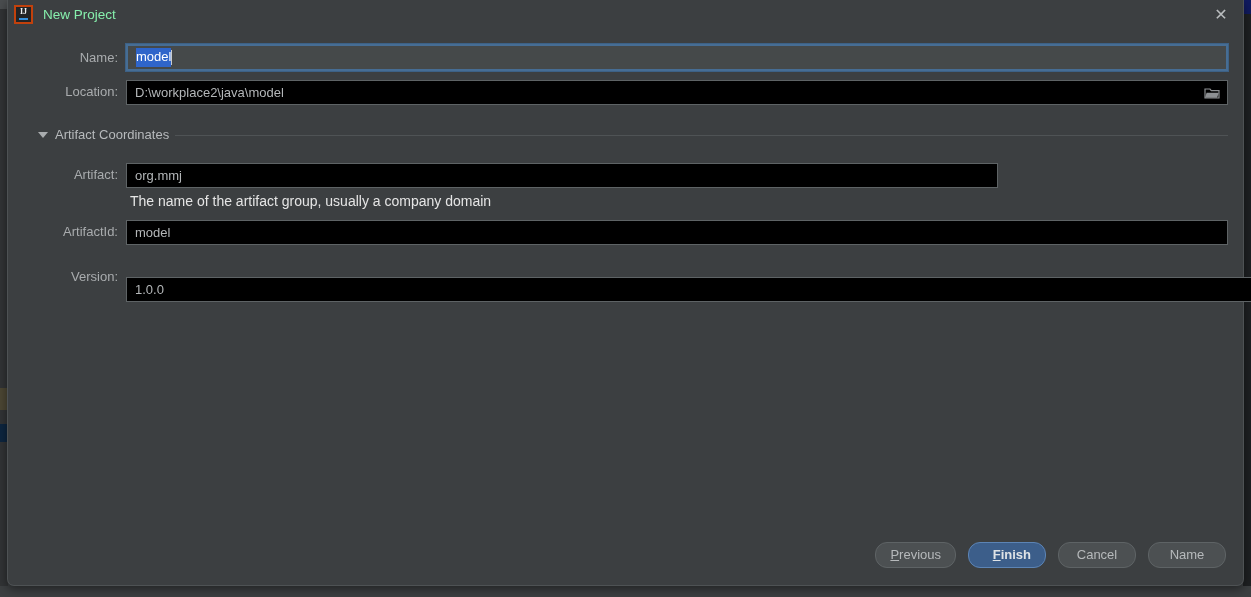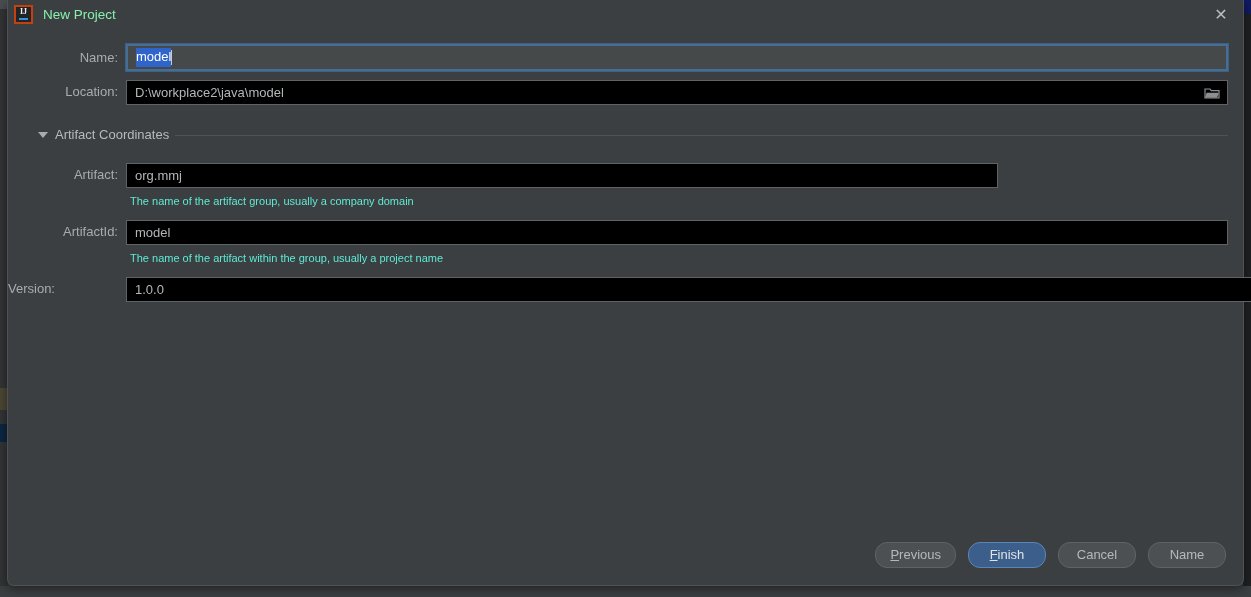--- a/index.html
+++ b/index.html
@@ -106,21 +106,21 @@
   }
   .caret {
     display: inline-block;
     width: 1px; height: 15px;
     background: #c8cbcd;
     margin-left: 0px;
     vertical-align: middle;
   }
   .hint {
     position: absolute;
-    color: #5eead4; font-size: 11px; line-height: 15px;
+    color: #e5e5e5; font-size: 14px; line-height: 15px;
     white-space: nowrap;
   }
 
   
   #row-name-label  { left: 0;   top: 50px; width: 110px; justify-content: flex-end; }
   #name-input      { position: absolute; left: 118px; top: 44px; width: 1102px; height: 27px; }
   
   #row-loc-label   { left: 0;   top: 84px; width: 110px; justify-content: flex-end; }
   #location-input  { position: absolute; left: 118px; top: 80px; width: 1102px; height: 25px; padding-right: 30px; }
   #browse-icon {
@@ -154,21 +154,21 @@
 
   
   #row-group-label    { left: 0; top: 167px; width: 110px; justify-content: flex-end; }
   #groupid-input      { position: absolute; left: 118px; top: 163px; width: 872px; }
   #hint-group         { left: 122px; top: 194px; }
 
   #row-artifact-label { left: 0; top: 224px; width: 110px; justify-content: flex-end; }
   #artifactid-input   { position: absolute; left: 118px; top: 220px; width: 1102px; }
   #hint-artifact      { left: 122px; top: 251px; }
 
-  #row-version-label  { left: 0; top: 281px; width: 110px; }
+  #row-version-label  { left: 0; top: 269px; width: 110px; justify-content: flex-end; }
   #version-input      { position: absolute; left: 118px; top: 277px; width: 1246px; text-align: right; }
 
   
   #footer {
     position: absolute;
     right: 17px; bottom: 17px;
     display: flex; gap: 12px; align-items: center;
   }
   .btn {
     min-width: 78px; height: 26px;
@@ -180,21 +180,22 @@
     font-size: 13px; line-height: 24px;
     text-align: center;
     cursor: pointer; user-select: none;
     white-space: nowrap;
     font-family: "Liberation Sans", sans-serif;
   }
   .btn.default {
     background: #3c5e8a;
     border: 1px solid #5c84b5;
     color: #dfe3e6;
-    font-weight: normal;
+    font-weight: bold;
+    text-align: right;
   }
   .mnemonic { text-decoration: underline; }
 </style>
 </head>
 <body>
 
 <div id="backdrop">
   <div class="bg-strip" id="bg-top-bar"></div>
   <div class="bg-strip" id="bg-top-editor"></div>
   <div class="bg-strip" id="bg-top-caret"></div>
@@ -251,21 +252,20 @@
     <span>org.mmj</span>
   </div>
   <div class="hint" id="hint-group">The name of the artifact group, usually a company domain</div>
 
   <div class="row" id="row-artifact-label">
     <span class="field-label">ArtifactId:</span>
   </div>
   <div class="textfield" id="artifactid-input">
     <span>model</span>
   </div>
-  <div class="hint" id="hint-artifact">The name of the artifact within the group, usually a project name</div>
 
   <div class="row" id="row-version-label">
     <span class="field-label">Version:</span>
   </div>
   <div class="textfield" id="version-input">
     <span>1.0.0</span>
   </div>
 
   <div id="footer">
     <div class="btn" id="btn-previous"><span class="mnemonic">P</span>revious</div>

